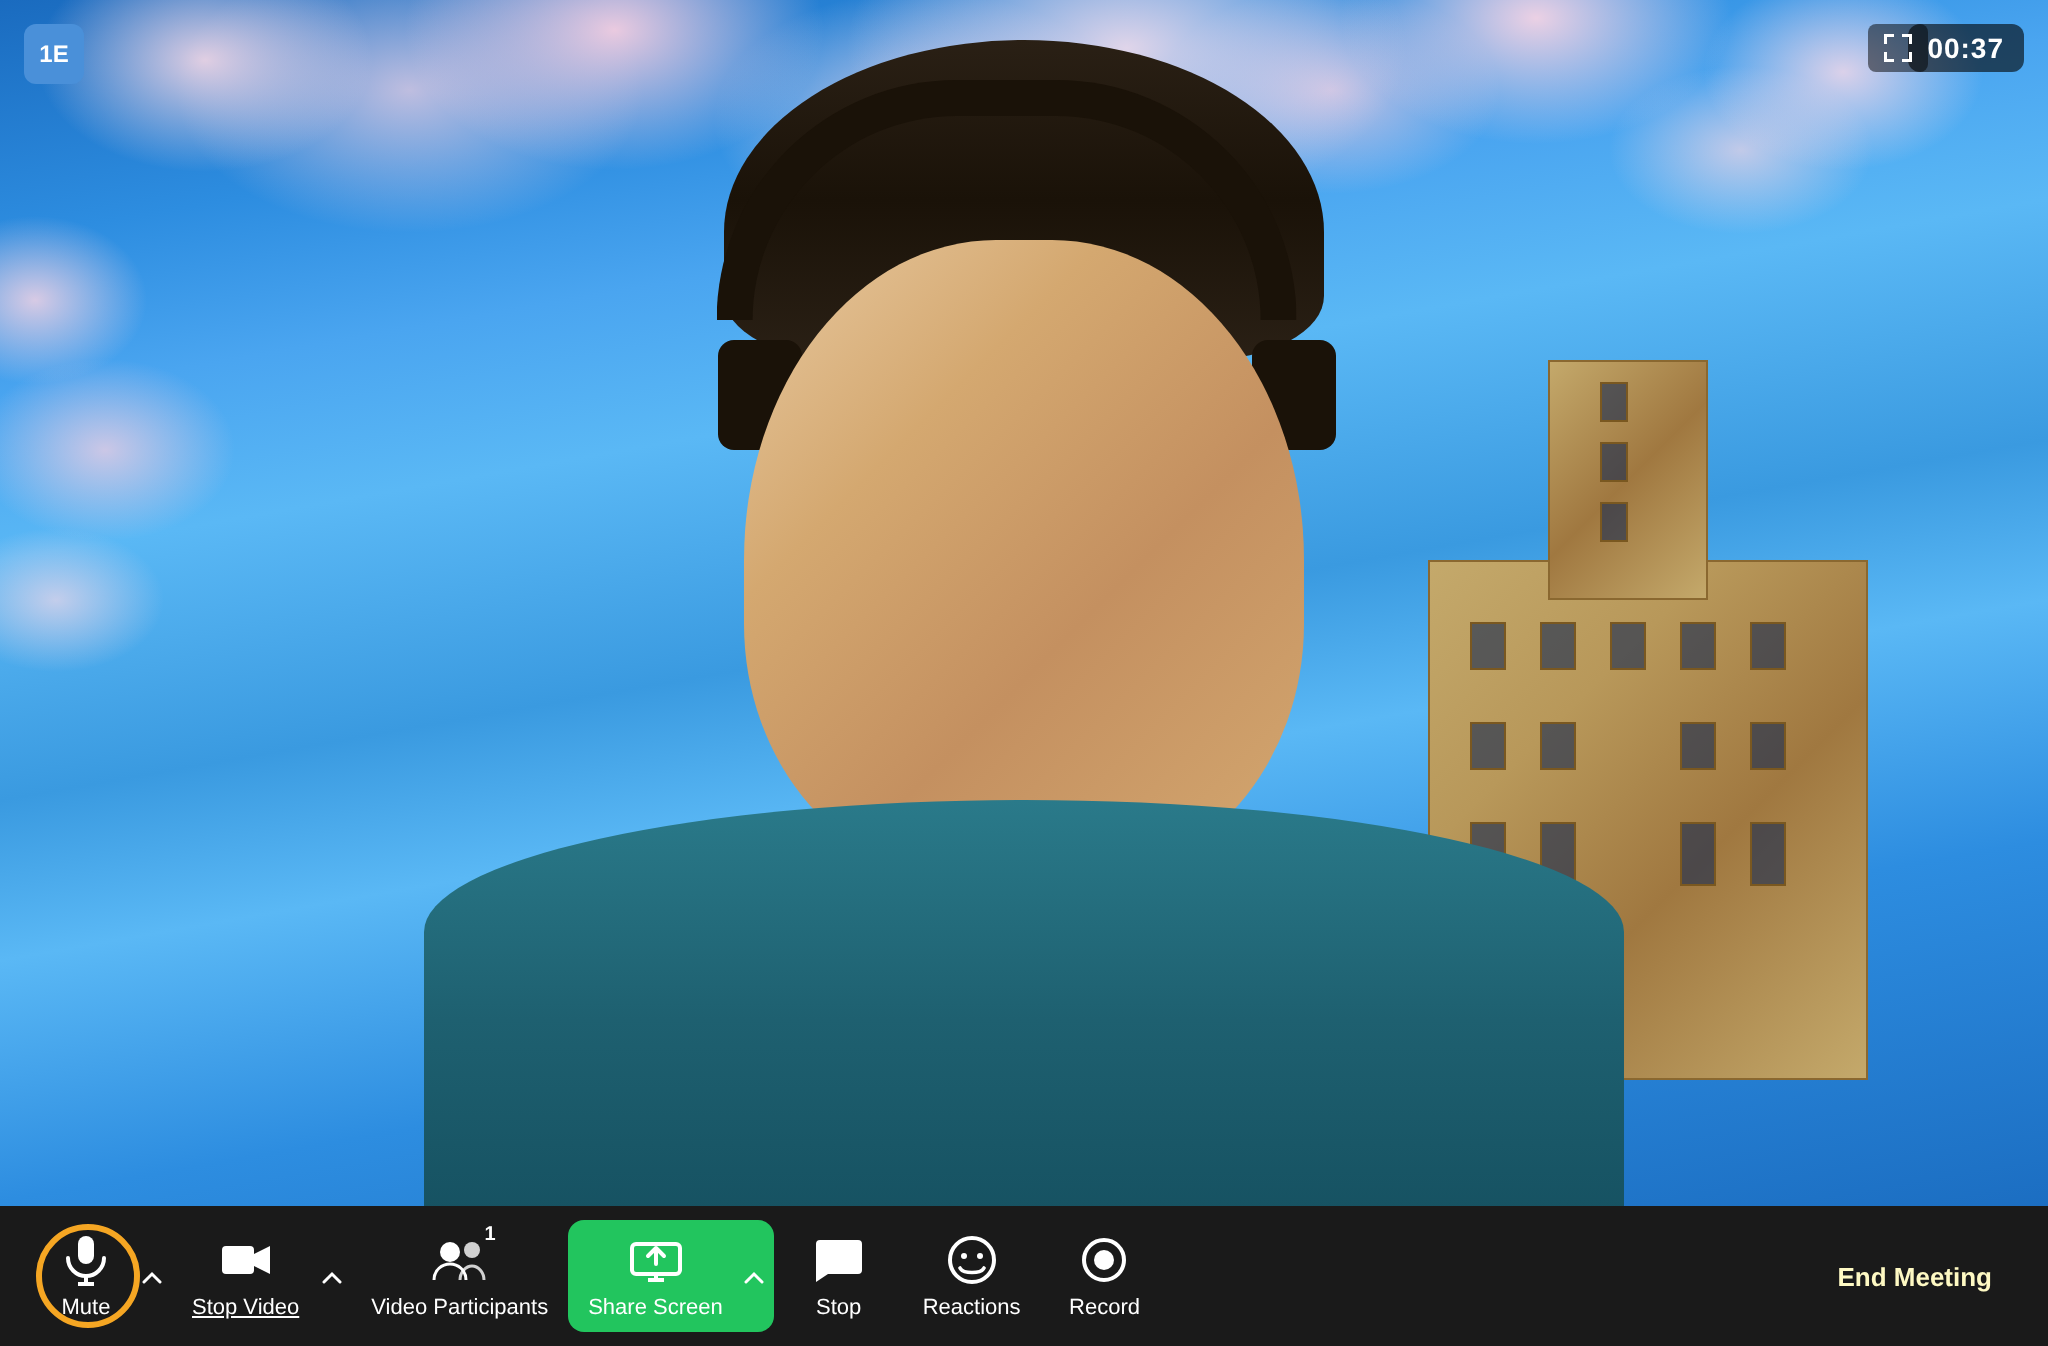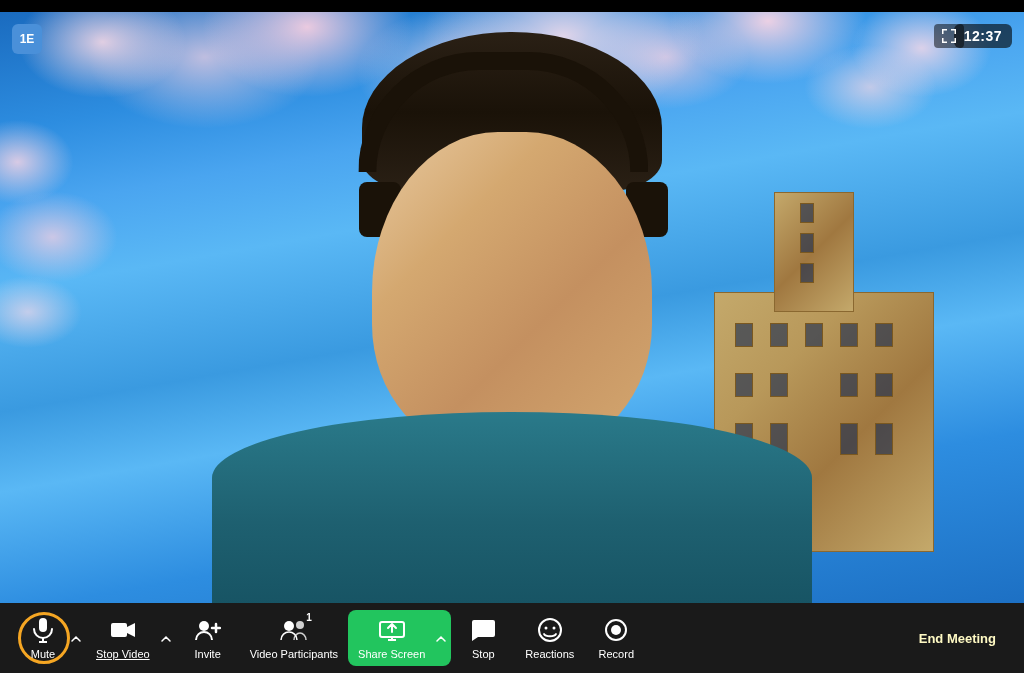--- a/index.html
+++ b/index.html
@@ -7,21 +7,21 @@
       width: 1024px;
       height: 673px;
       overflow: hidden;
       font-family: -apple-system, BlinkMacSystemFont, 'Helvetica Neue', sans-serif;
       background: #000;
       position: relative;
     }
 
     #video-area {
       position: absolute;
-      top: 12px; left: 0;
+      top: 0; left: 0;
       width: 1024px;
       height: 620px;
       overflow: hidden;
       background: #1a4a7a;
     }
 
     
     .sky-bg {
       position: absolute;
       top: 0; left: 0; right: 0; bottom: 0;
@@ -346,21 +346,21 @@
     <div class="headphone-right"></div>
     <div class="person-head"></div>
     <div class="person-body"></div>
   </div>
 
   <div class="top-left-badge">
     <span>1E</span>
   </div>
 
   <div class="timer-badge">
-    <span>12:37</span>
+    <span>00:37</span>
   </div>
 
   <div class="fullscreen-btn">
     <svg width="14" height="14" viewBox="0 0 14 14" fill="white">
       <path d="M0 0h5v1.5H1.5V5H0V0zm9 0h5v5h-1.5V1.5H9V0zM0 9h1.5v3.5H5V14H0V9zm12.5 3.5H9V14h5V9h-1.5v3.5z"></path>
     </svg>
   </div>
 </div>
 
 <div id="toolbar">
@@ -395,31 +395,20 @@
       </div>
       <span>Stop Video</span>
     </div>
     <div class="chevron-btn">
       <svg width="10" height="7" viewBox="0 0 10 7" fill="white">
         <path d="M1 6l4-4 4 4" stroke="white" stroke-width="1.5" fill="none" stroke-linecap="round"></path>
       </svg>
     </div>
   </div>
 
-  <div class="toolbar-btn">
-    <div class="icon-wrap">
-      <svg width="26" height="22" viewBox="0 0 26 22" fill="white">
-        <circle cx="9" cy="7" r="5" fill="white"></circle>
-        <path d="M1 21c0-5 4-8 8-8s8 3 8 8" stroke="white" stroke-width="2" fill="none"></path>
-        <line x1="21" y1="5" x2="21" y2="13" stroke="white" stroke-width="2.5" stroke-linecap="round"></line>
-        <line x1="17" y1="9" x2="25" y2="9" stroke="white" stroke-width="2.5" stroke-linecap="round"></line>
-      </svg>
-    </div>
-    <span>Invite</span>
-  </div>
 
   <div class="toolbar-btn" style="position:relative;">
     <div class="icon-wrap" style="position:relative;">
       <svg width="28" height="22" viewBox="0 0 28 22" fill="white">
         <circle cx="9" cy="7" r="5" fill="white"></circle>
         <path d="M1 21c0-5 4-8 8-8s8 3 8 8" stroke="white" stroke-width="1.5" fill="none"></path>
         <circle cx="20" cy="6" r="4" fill="white" opacity="0.8"></circle>
         <path d="M14 21c0-4 3-7 6-7s6 3 6 7" stroke="white" stroke-width="1.5" fill="none" opacity="0.8"></path>
       </svg>
       <span style="position:absolute;top:-4px;right:-2px;background:transparent;color:white;font-size:10px;font-weight:600;">1</span>

